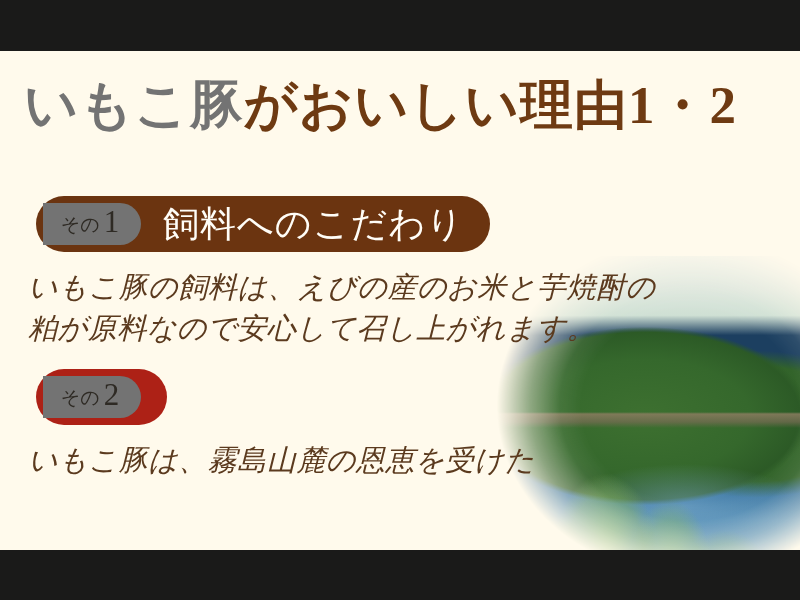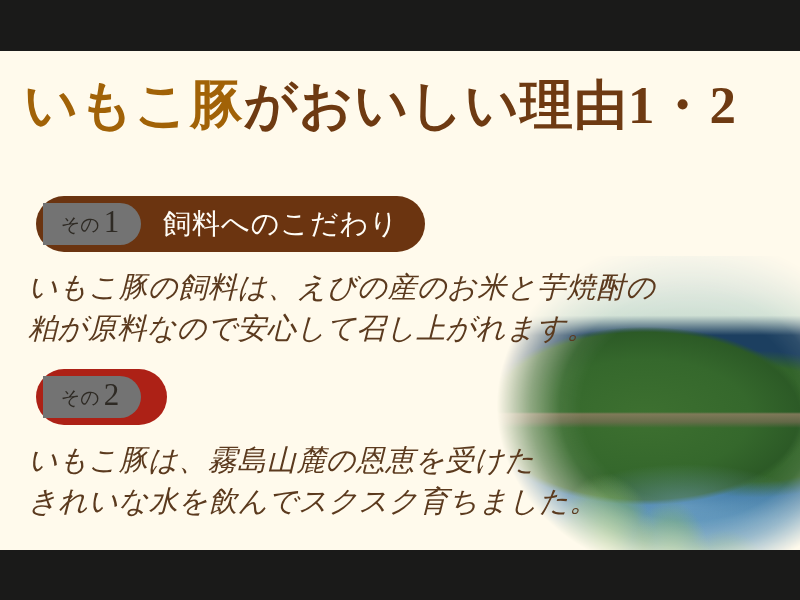--- a/index.html
+++ b/index.html
@@ -78,21 +78,21 @@
   .title {
     position:absolute;
     left:24px; top:28px;
     width:760px;
     font-size:53px;
     line-height:1;
     letter-spacing:1px;
     white-space:nowrap;
     font-weight:bold;
   }
-  .title .t-red   { color:#a16207; }
+  .title .t-red   { color:#737373; }
   .title .t-brown { color:#6e3a12; }
 
   
   .reason { position:absolute; left:0; width:800px; }
   .reason-1 { top:145px; }
   .reason-2 { top:318px; }
 
   .badge {
     position:relative;
     height:56px;
@@ -126,21 +126,21 @@
     font-size:31px;
     color:#2e2a24;
     margin-left:4px;
     font-family:"Liberation Serif", serif;
     position:relative;
     top:1px;
   }
 
   .badge-title {
     margin-left:22px;
-    font-size:28px;
+    font-size:36px;
     color:#fffdf7;
     letter-spacing:1px;
     white-space:nowrap;
     font-weight:normal;
   }
 
   .body-text {
     margin:15px 0 0 28px;
     font-size:29px;
     line-height:1.42;
@@ -185,21 +185,20 @@
 
     <div class="reason reason-2">
       <div class="badge badge-red">
         <div class="tag">
           <span class="tag-sono">その</span>
           <span class="tag-num">2</span>
         </div>
       </div>
       <div class="body-text">
         <div>いもこ豚は、霧島山麓の恩恵を受けた</div>
-        <div>きれいな水を飲んでスクスク育ちました。</div>
       </div>
     </div>
 
   </div>
 
   <div class="bar-bottom"></div>
 
 </div>
 
 </body></html>

